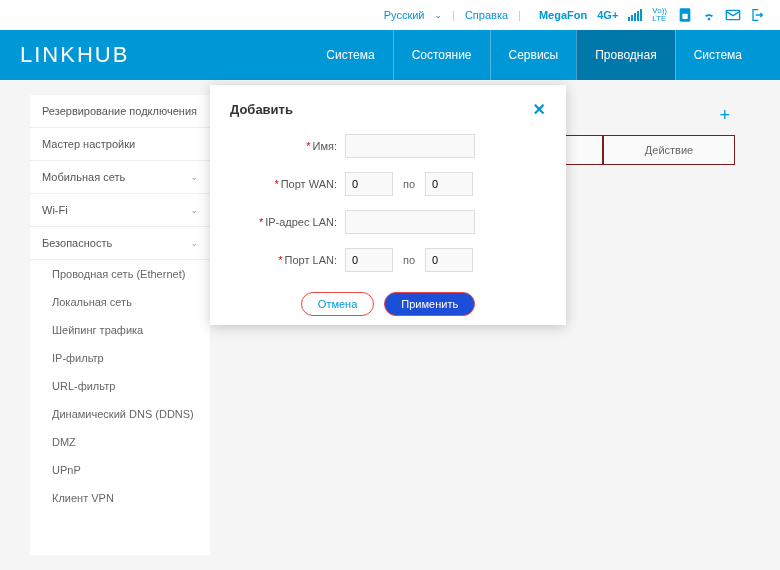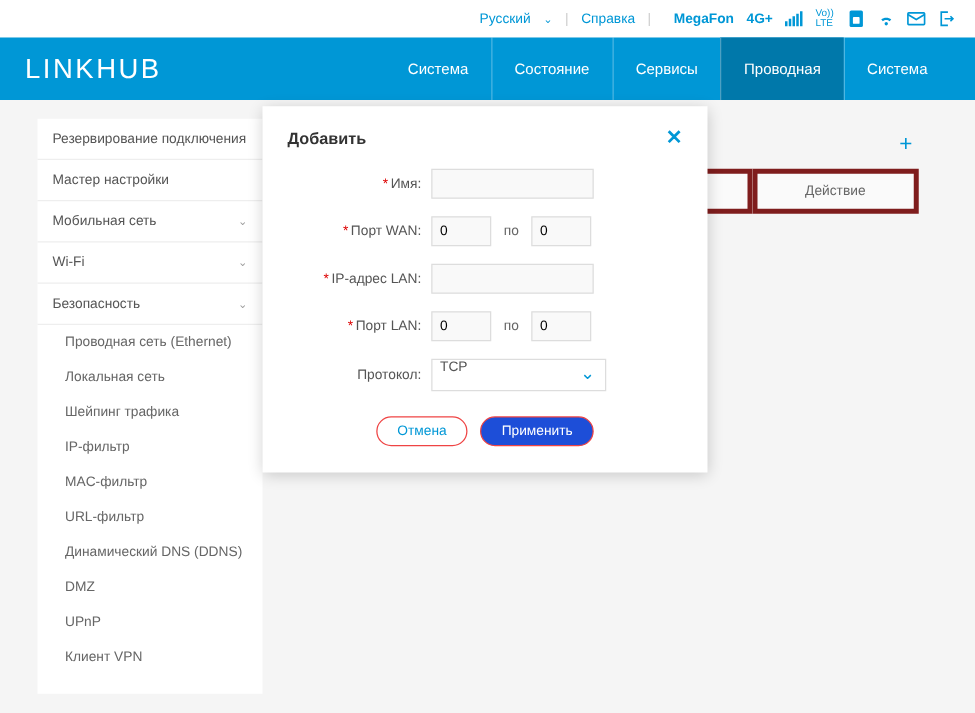--- a/index.html
+++ b/index.html
@@ -18,23 +18,23 @@
 .nav-item.active{background:#0078aa}
 .main{display:flex;height:calc(100% - 80px);padding:15px 30px}
 .sidebar{width:180px;background:#fff;font-size:11px;color:#555;flex-shrink:0}
 .sidebar-item{padding:10px 12px;border-bottom:1px solid #eee;display:flex;justify-content:space-between;align-items:center;cursor:pointer}
 .sidebar-item.sub{padding:8px 10px 8px 22px;border-bottom:none;color:#666}
 .sidebar-item.active{color:#0097d6}
 .chev{font-size:9px;color:#999}
 .content{flex:1;padding:0 15px;position:relative}
 .plus{position:absolute;right:20px;top:10px;color:#0097d6;font-size:18px;cursor:pointer}
 .tbl{display:flex;margin-top:40px;font-size:11px;color:#666}
-.th{flex:1;padding:8px;border:4px solid #7f1d1d;text-align:center;background:#fafafa}
+.th{flex:1;padding:8px;border:1px solid #7f1d1d;text-align:center;background:#fafafa}
 .desc{font-size:10px;color:#888;padding:15px 5px;line-height:1.5}
-.modal{position:absolute;left:210px;top:85px;width:356px;background:#fff;box-shadow:0 2px 12px rgba(0,0,0,0.2);padding:15px 20px 21px}
+.modal{position:absolute;left:210px;top:85px;width:356px;background:#fff;box-shadow:0 2px 12px rgba(0,0,0,0.2);padding:15px 20px 9px}
 .modal-head{display:flex;justify-content:space-between;align-items:center;margin-bottom:15px}
 .modal-title{font-size:13px;color:#333;font-weight:bold}
 .close{color:#0097d6;font-size:16px;cursor:pointer;font-weight:bold}
 .frow{display:flex;align-items:center;margin-bottom:14px;font-size:11px}
 .flabel{width:115px;text-align:right;color:#555;padding-right:8px}
 .req{color:#d00;margin-right:2px}
 .finput{border:1px solid #ddd;background:#f9f9f9;height:24px;padding:0 6px;font-size:11px}
 .finput.w1{width:130px}
 .finput.w2{width:48px}
 .to{margin:0 10px;color:#666;font-size:11px}
@@ -116,21 +116,20 @@
         <span class="chev">⌄</span>
       </div>
     <div class="sidebar-item">
         <span>Безопасность</span>
         <span class="chev">⌄</span>
       </div>
     <div class="sidebar-item sub">Проводная сеть (Ethernet)</div>
     <div class="sidebar-item sub">Локальная сеть</div>
     <div class="sidebar-item sub">Шейпинг трафика</div>
     <div class="sidebar-item sub">IP-фильтр</div>
-    <div class="sidebar-item sub">MAC-фильтр</div>
     <div class="sidebar-item sub">URL-фильтр</div>
     <div class="sidebar-item sub">Динамический DNS (DDNS)</div>
     <div class="sidebar-item sub">DMZ</div>
     <div class="sidebar-item sub">UPnP</div>
     <div class="sidebar-item sub">Клиент VPN</div>
 
   </div>
   <div class="content">
     <div class="plus">+</div>
     <div class="tbl">
@@ -160,21 +159,17 @@
   <div class="frow">
     <div class="flabel"><span class="req">*</span><span>IP-адрес LAN:</span></div>
     <input class="finput w1" style="">
   </div>
   <div class="frow">
     <div class="flabel"><span class="req">*</span><span>Порт LAN:</span></div>
     <input class="finput w2" value="0" style="">
     <span class="to">по</span>
     <input class="finput w2" value="0" style="">
   </div>
-  <div class="frow">
-    <div class="flabel"><span>Протокол:</span></div>
-    <div class="fselect">TCP</div>
-  </div>
   <div class="btns">
     <button class="btn btn-cancel">Отмена</button>
     <button class="btn btn-apply">Применить</button>
   </div>
 </div>
 
 </body></html>

